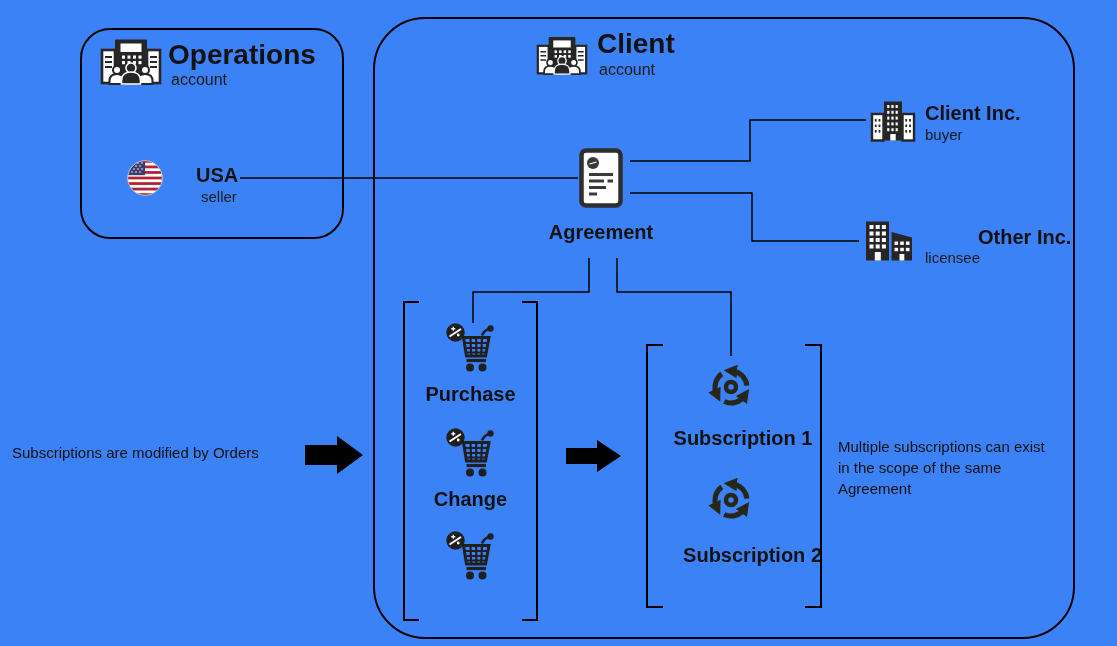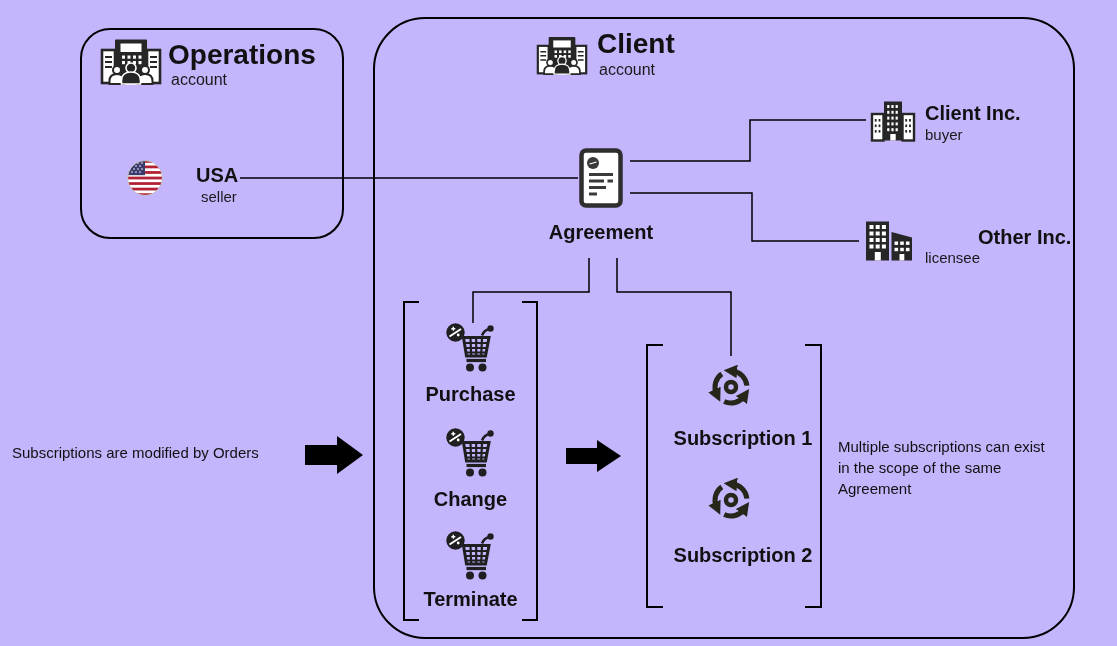--- a/index.html
+++ b/index.html
@@ -1,17 +1,17 @@
 <!DOCTYPE html>
 <html><head>
 <meta charset="utf-8">
 <style>
   html,body{margin:0;padding:0;background:#fff;}
   #canvas{
-    position:relative;width:1117px;height:646px;background:#c4b5fd;overflow:hidden;
+    position:relative;width:1117px;height:646px;background:#3b82f6;overflow:hidden;
     font-family:"Liberation Sans",sans-serif;color:#111;
   }
   .abs{position:absolute;}
   .box{border:2px solid #000;background:transparent;}
   .account-title{font-size:28px;font-weight:700;line-height:1.05;white-space:nowrap;}
   .account-sub{font-size:16px;color:#1a1a1a;white-space:nowrap;}
   .node-label{font-size:20px;font-weight:700;white-space:nowrap;}
   .node-sub{font-size:15px;color:#1a1a1a;white-space:nowrap;}
   .centered{text-align:center;}
   .note{font-size:15px;color:#111;}
@@ -238,30 +238,29 @@
         <use href="#sym-cart"></use>
       </svg>
     <div class="abs node-label centered" style="left:0;top:83px;width:141px;">Purchase</div>
     <svg class="abs" style="left:44px;top:127px;" width="52" height="52">
         <use href="#sym-cart"></use>
       </svg>
     <div class="abs node-label centered" style="left:0;top:188px;width:141px;">Change</div>
     <svg class="abs" style="left:44px;top:230px;" width="52" height="52">
         <use href="#sym-cart"></use>
       </svg>
-    <div class="abs node-label centered" style="left:0;top:288px;width:141px;">Terminate</div>
   </div>
 
   <div class="abs layer-content" style="left:646px;top:345px;width:170px;height:262px;">
     <svg class="abs" style="left:57px;top:14px;" width="56" height="56">
         <use href="#sym-cycle"></use>
       </svg>
     <div class="abs node-label centered" style="left:12px;top:82px;width:170px;">Subscription 1</div>
     <svg class="abs" style="left:57px;top:127px;" width="56" height="56">
         <use href="#sym-cycle"></use>
       </svg>
-    <div class="abs node-label centered" style="left:12px;top:199px;width:170px;">Subscription 2</div>
+    <div class="abs node-label centered" style="left:6px;top:199px;width:170px;text-align:right;">Subscription 2</div>
   </div>
 
   <div class="abs layer-content note" style="left:838px;top:436px;width:220px;line-height:21px;">Multiple subscriptions can exist in the scope of the same Agreement</div>
   <div class="abs layer-content note" style="left:12px;top:444px;white-space:nowrap;">Subscriptions are modified by Orders</div>
 
 </div>
 
 </body></html>

